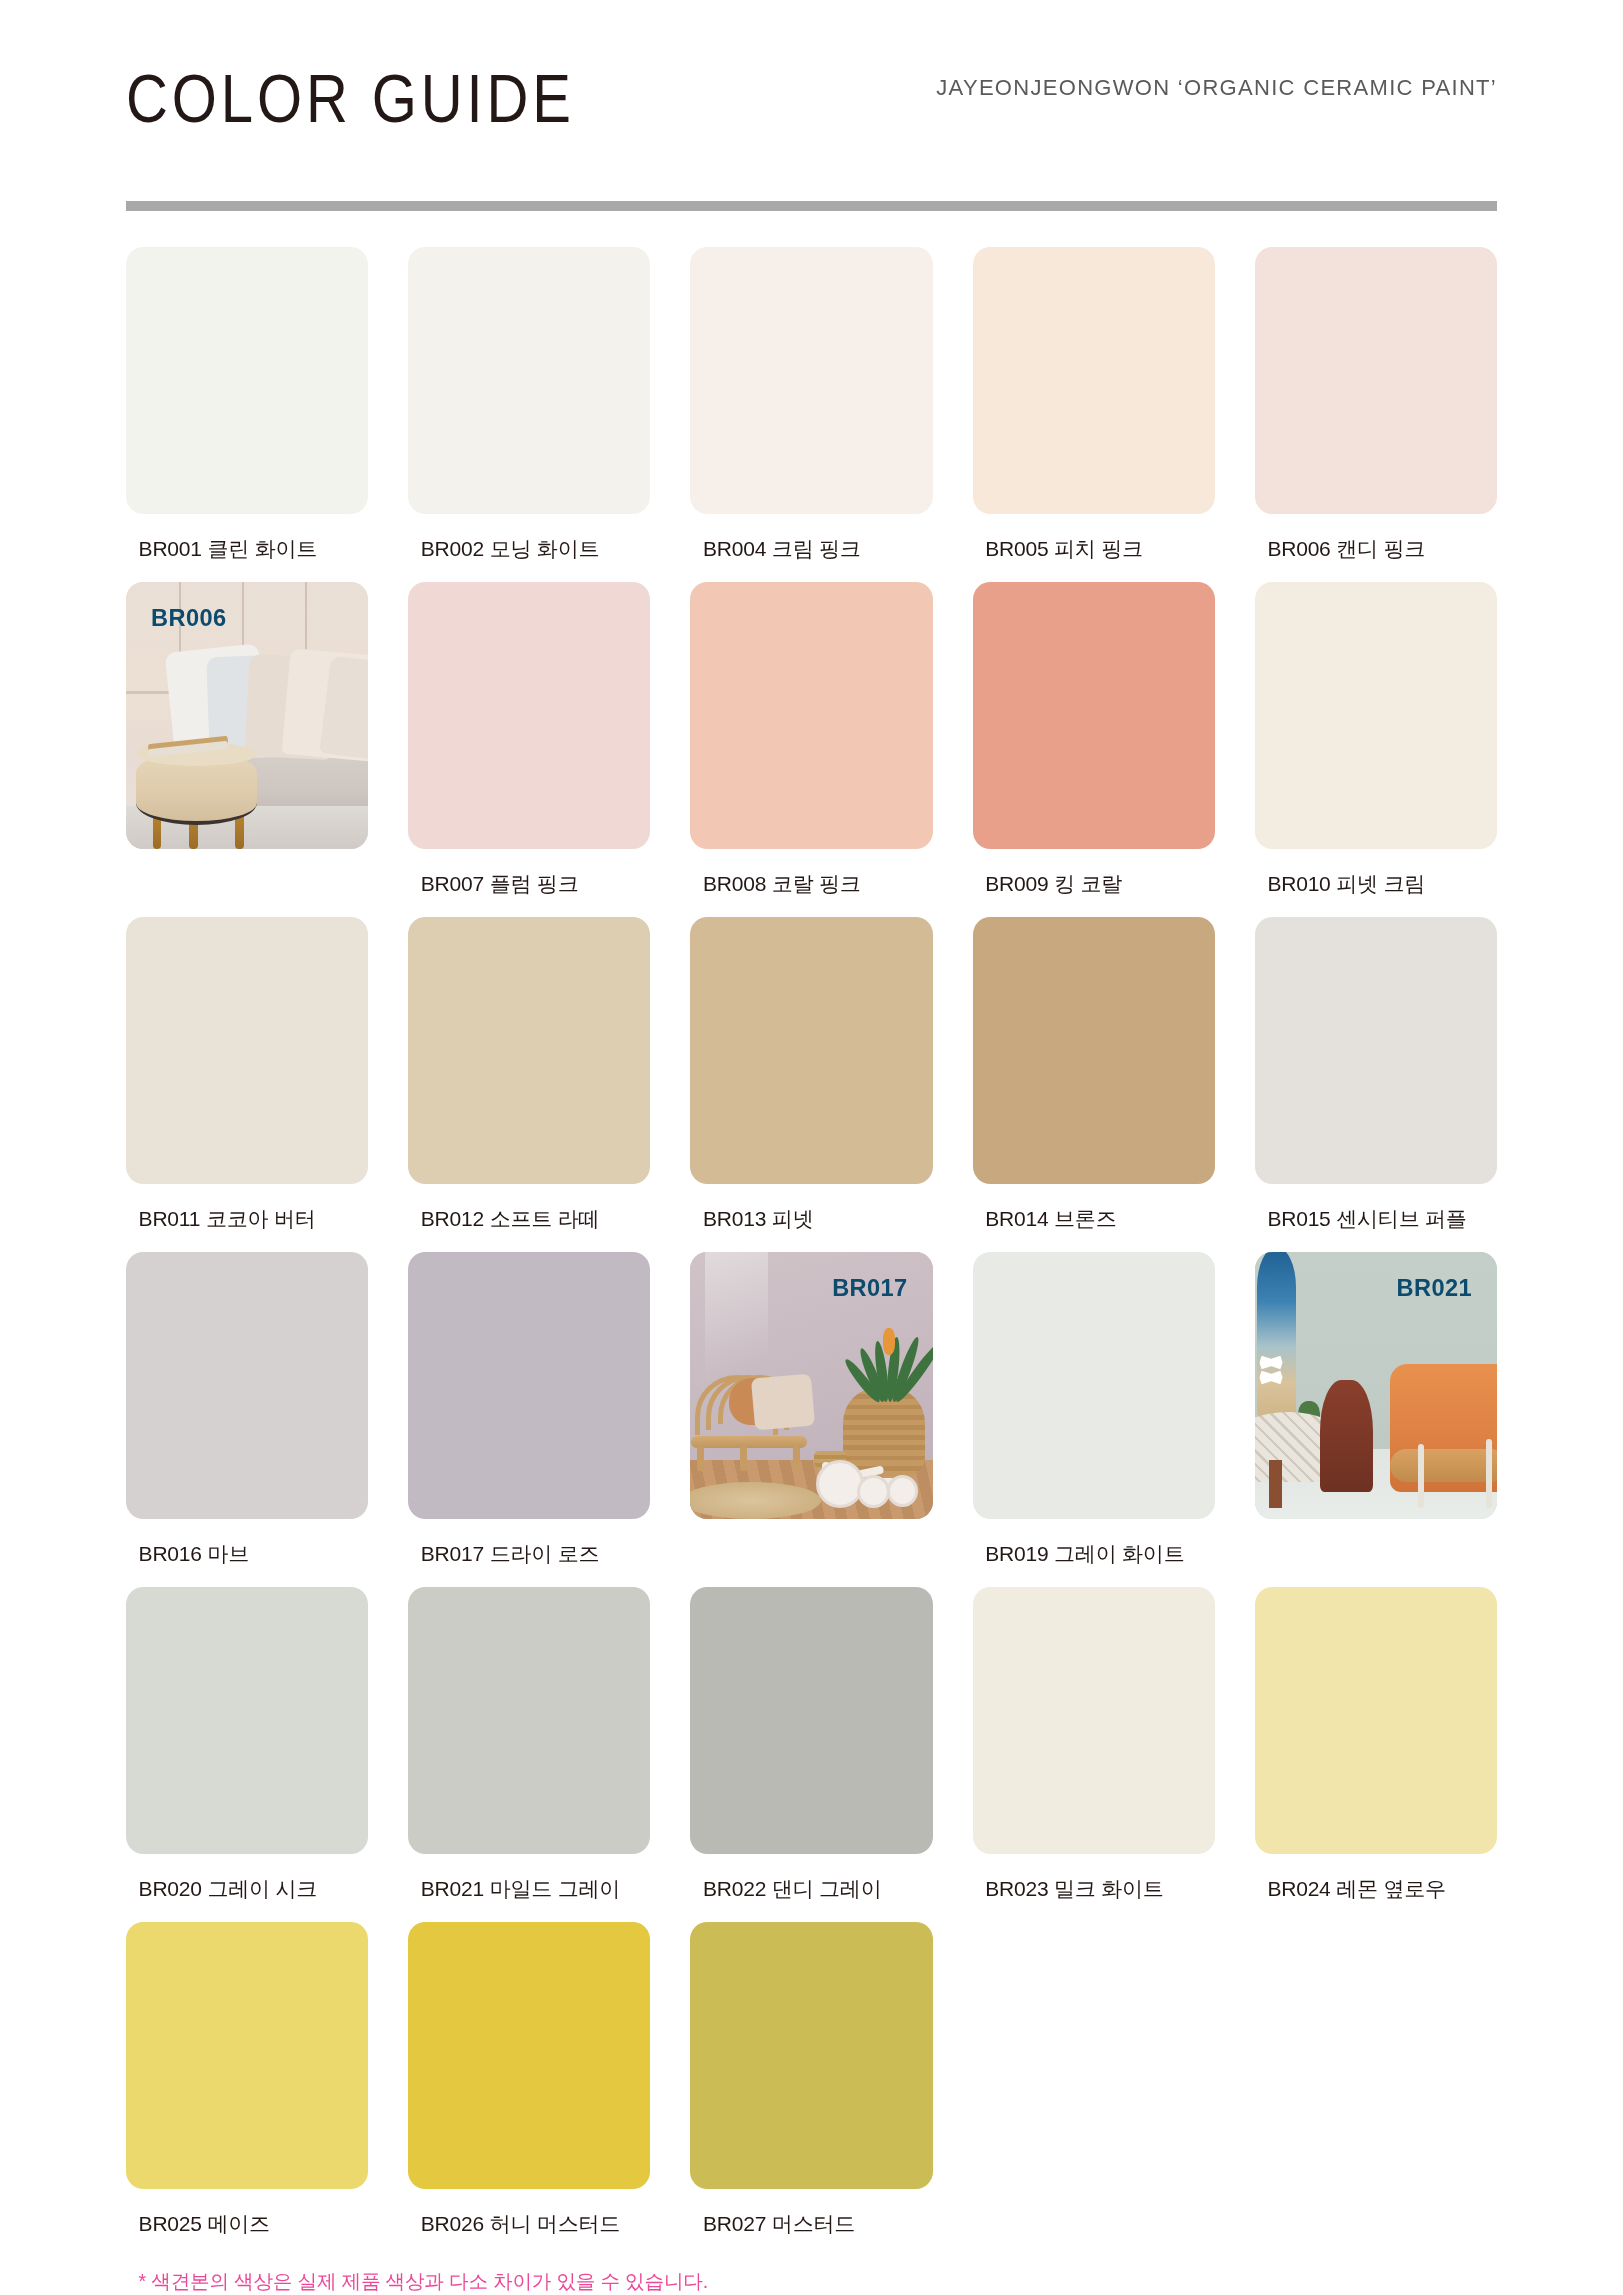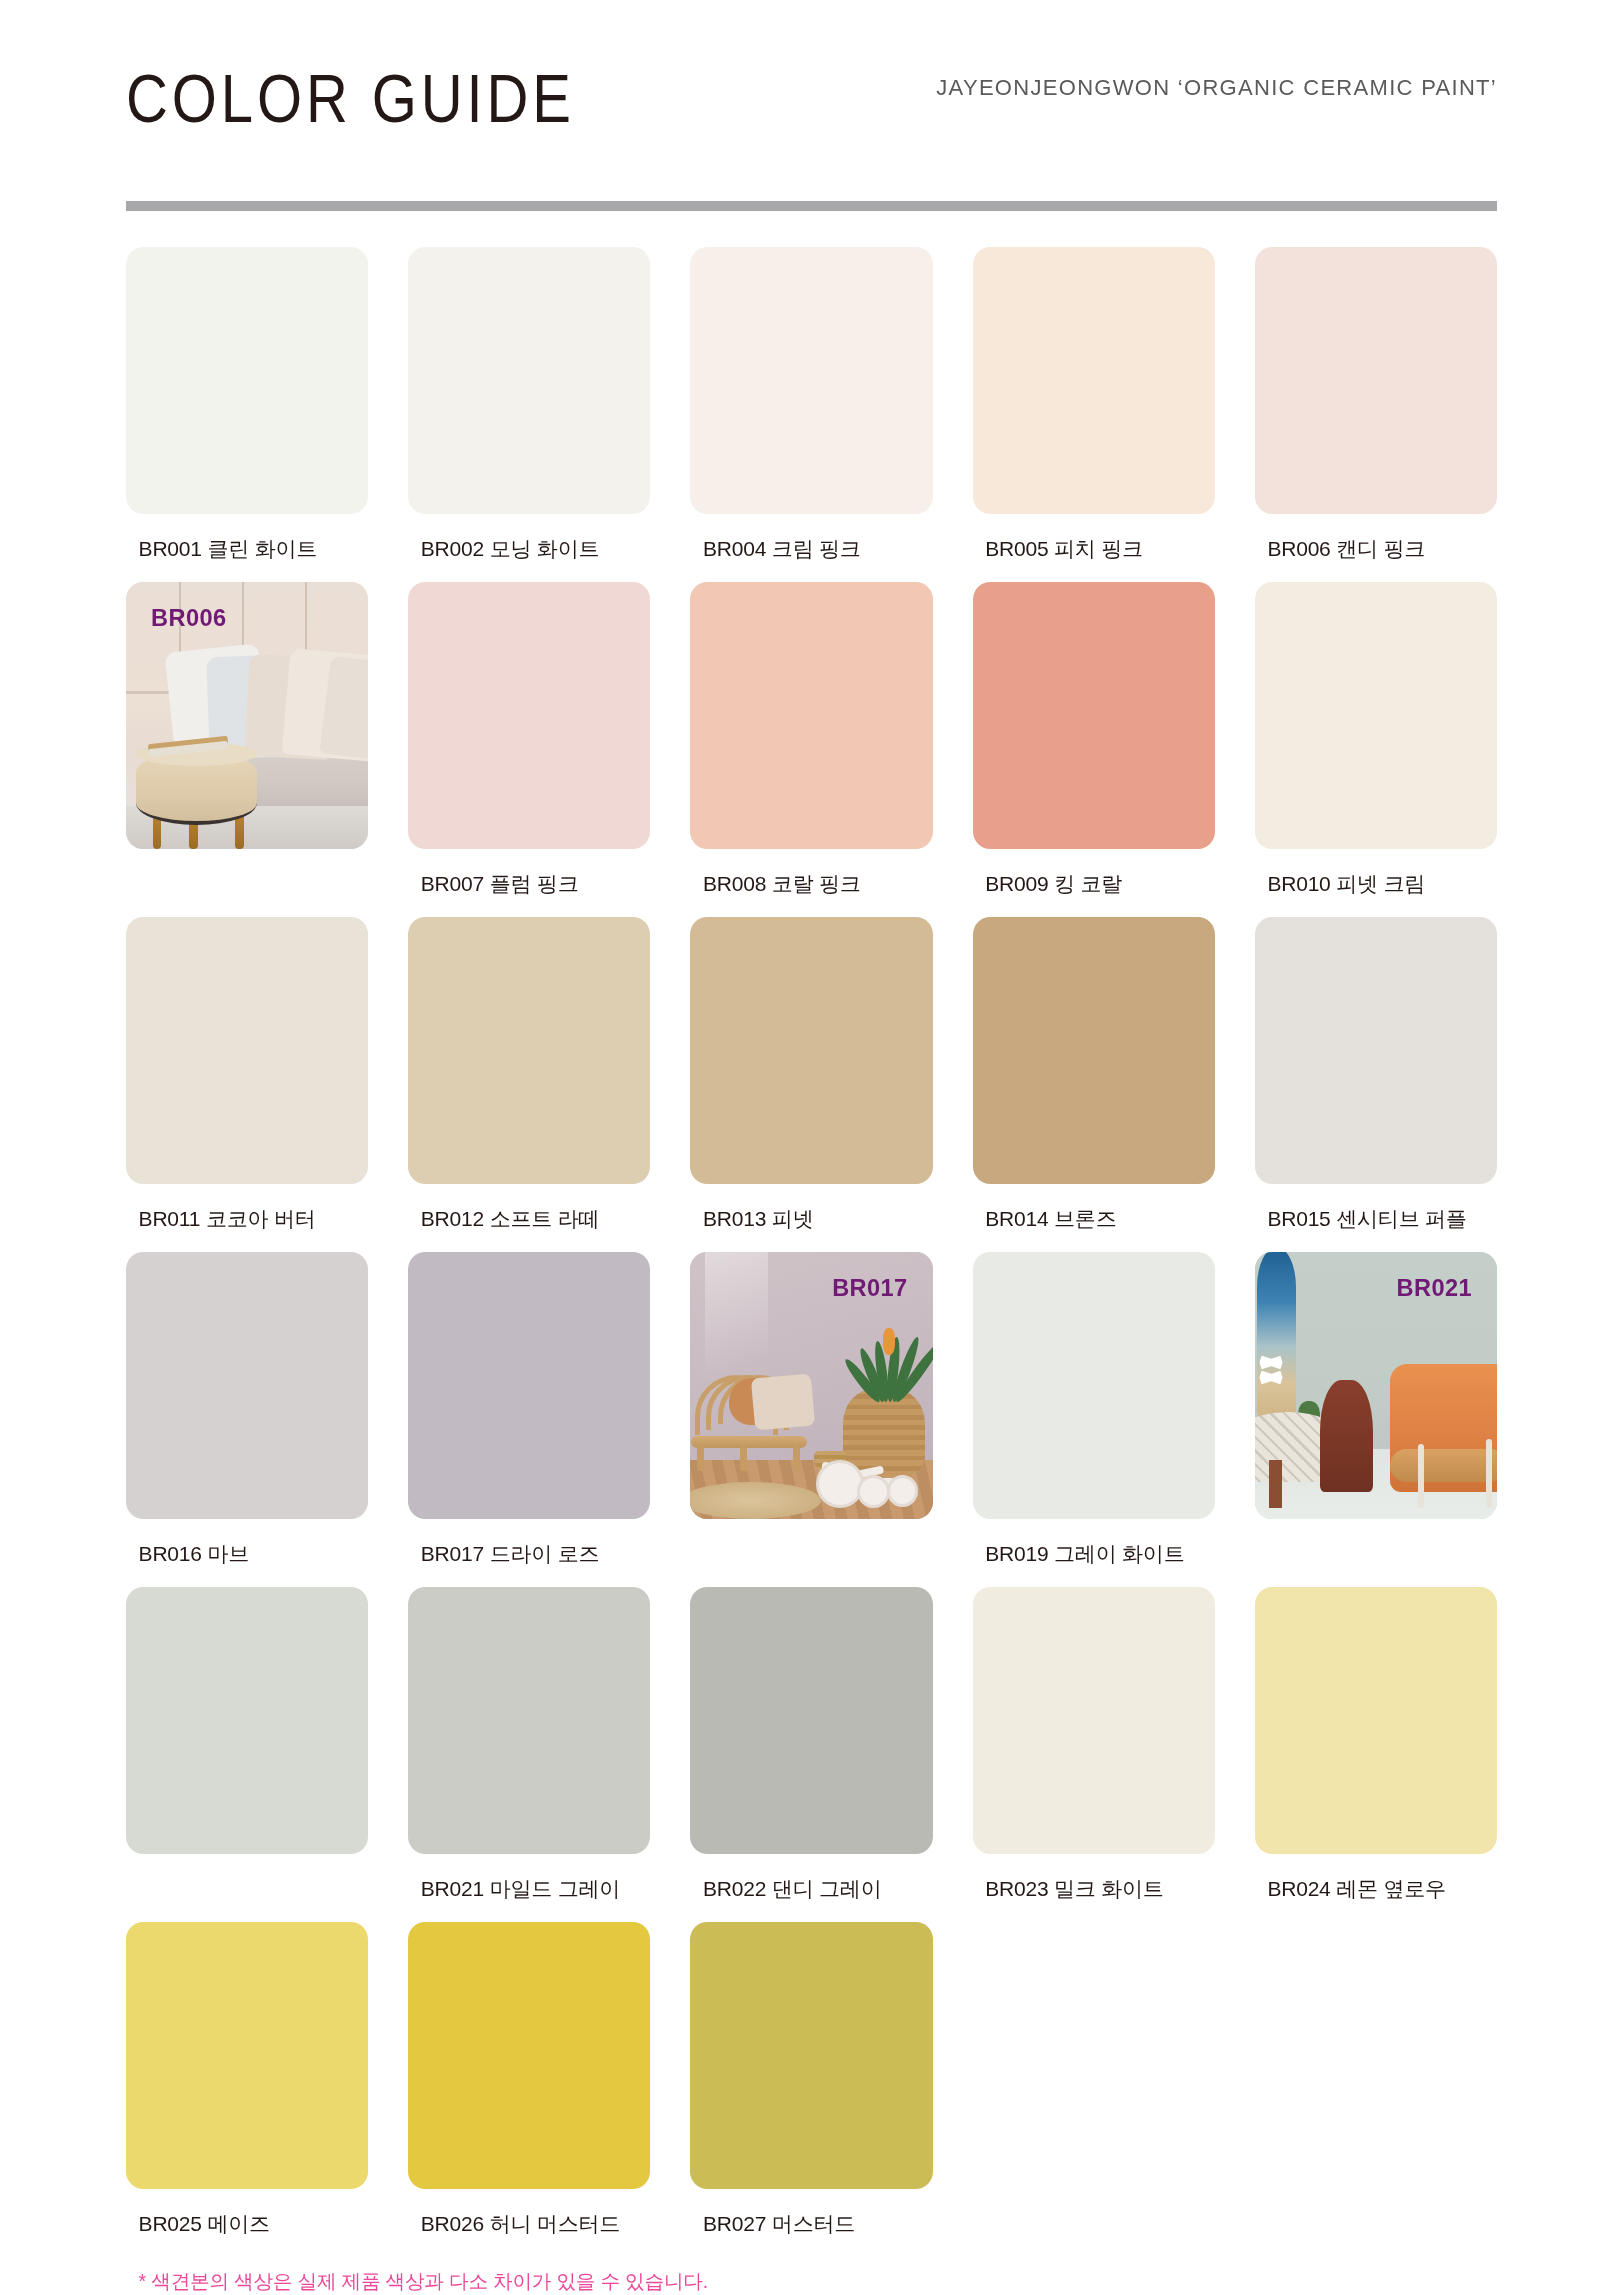--- a/index.html
+++ b/index.html
@@ -83,21 +83,21 @@
     box-sizing: border-box;
     white-space: nowrap;
   }
   .label.empty { visibility: hidden; }
 
   
   .photo-tag {
     position: absolute;
     font-size: 23.6px;
     font-weight: 700;
-    color: #701a75;
+    color: #0c4a6e;
     letter-spacing: 0.4px;
     z-index: 9;
   }
   .tag-left  { top: 23.6px; left: 25px; }
   .tag-right { top: 23.6px; right: 25px; }
 
   
   .ph { position: absolute; inset: 0; }
   .p006 {
     background: linear-gradient(180deg, #eadfd6 0%, #ecdfd4 48%, #e8dcd3 60%, #e6e2de 100%);
@@ -426,20 +426,21 @@
             <div class="arm"></div>
             <div class="frame" style="right:2%;bottom:4%;width:6.3px;height:26%"></div>
             <div class="frame" style="right:30%;bottom:4%;width:6.3px;height:24%"></div>
           </div>
           <div class="photo-tag tag-right">BR021</div>
         </div>
         <div class="label empty"></div>
       </div>
       <div class="cell">
         <div class="swatch" style="background: rgb(214, 218, 211);"></div>
+        <div class="label">BR020 그레이 시크</div>
       </div>
       <div class="cell">
         <div class="swatch" style="background: rgb(203, 204, 197);"></div>
         <div class="label">BR021 마일드 그레이</div>
       </div>
       <div class="cell">
         <div class="swatch" style="background: rgb(185, 186, 179);"></div>
         <div class="label">BR022 댄디 그레이</div>
       </div>
       <div class="cell">

